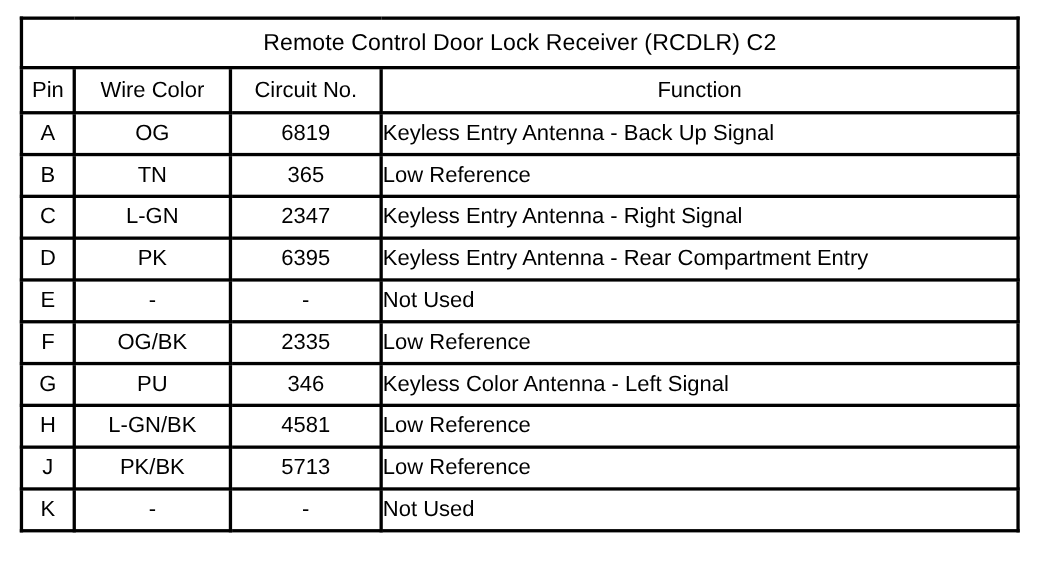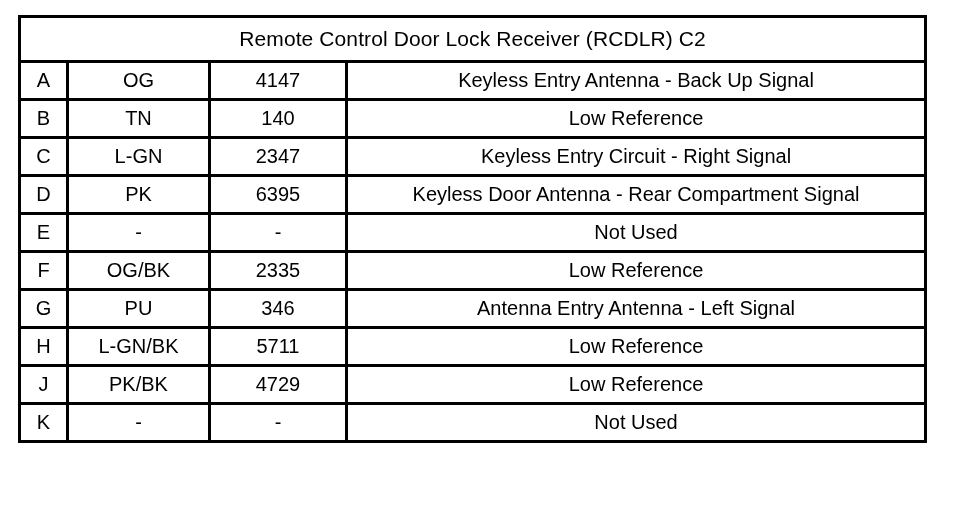--- a/index.html
+++ b/index.html
@@ -63,94 +63,100 @@
     font-size: 20px;
     font-weight: bold;
   }
 
   .body-row td {
     height: 35px;
     font-size: 20px;
   }
 
   .cell-center { text-align: center; }
-  .cell-left   { text-align: center; padding-left: 6px; }
+  .cell-left   { text-align: left; padding-left: 6px; }
 </style>
 </head>
 <body>
 
 <div class="sheet">
 
   <table class="pinout-table">
     <colgroup>
       <col class="col-pin">
       <col class="col-wire">
       <col class="col-circuit">
       <col class="col-function">
     </colgroup>
 
     <thead>
       <tr>
         <td class="title-cell" colspan="4">Remote Control Door Lock Receiver (RCDLR) C2</td>
       </tr>
+      <tr>
+        <th class="head-cell">Pin</th>
+        <th class="head-cell">Wire Color</th>
+        <th class="head-cell">Circuit No.</th>
+        <th class="head-cell">Function</th>
+      </tr>
     </thead>
 
     <tbody>
       <tr class="body-row">
         <td class="cell-center">A</td>
         <td class="cell-center">OG</td>
-        <td class="cell-center">4147</td>
+        <td class="cell-center">6819</td>
         <td class="cell-left">Keyless Entry Antenna - Back Up Signal</td>
       </tr>
       <tr class="body-row">
         <td class="cell-center">B</td>
         <td class="cell-center">TN</td>
-        <td class="cell-center">140</td>
+        <td class="cell-center">365</td>
         <td class="cell-left">Low Reference</td>
       </tr>
       <tr class="body-row">
         <td class="cell-center">C</td>
         <td class="cell-center">L-GN</td>
         <td class="cell-center">2347</td>
-        <td class="cell-left">Keyless Entry Circuit - Right Signal</td>
+        <td class="cell-left">Keyless Entry Antenna - Right Signal</td>
       </tr>
       <tr class="body-row">
         <td class="cell-center">D</td>
         <td class="cell-center">PK</td>
         <td class="cell-center">6395</td>
-        <td class="cell-left">Keyless Door Antenna - Rear Compartment Signal</td>
+        <td class="cell-left">Keyless Entry Antenna - Rear Compartment Entry</td>
       </tr>
       <tr class="body-row">
         <td class="cell-center">E</td>
         <td class="cell-center">-</td>
         <td class="cell-center">-</td>
         <td class="cell-left">Not Used</td>
       </tr>
       <tr class="body-row">
         <td class="cell-center">F</td>
         <td class="cell-center">OG/BK</td>
         <td class="cell-center">2335</td>
         <td class="cell-left">Low Reference</td>
       </tr>
       <tr class="body-row">
         <td class="cell-center">G</td>
         <td class="cell-center">PU</td>
         <td class="cell-center">346</td>
-        <td class="cell-left">Antenna Entry Antenna - Left Signal</td>
+        <td class="cell-left">Keyless Color Antenna - Left Signal</td>
       </tr>
       <tr class="body-row">
         <td class="cell-center">H</td>
         <td class="cell-center">L-GN/BK</td>
-        <td class="cell-center">5711</td>
+        <td class="cell-center">4581</td>
         <td class="cell-left">Low Reference</td>
       </tr>
       <tr class="body-row">
         <td class="cell-center">J</td>
         <td class="cell-center">PK/BK</td>
-        <td class="cell-center">4729</td>
+        <td class="cell-center">5713</td>
         <td class="cell-left">Low Reference</td>
       </tr>
       <tr class="body-row">
         <td class="cell-center">K</td>
         <td class="cell-center">-</td>
         <td class="cell-center">-</td>
         <td class="cell-left">Not Used</td>
       </tr>
     </tbody>
   </table>

